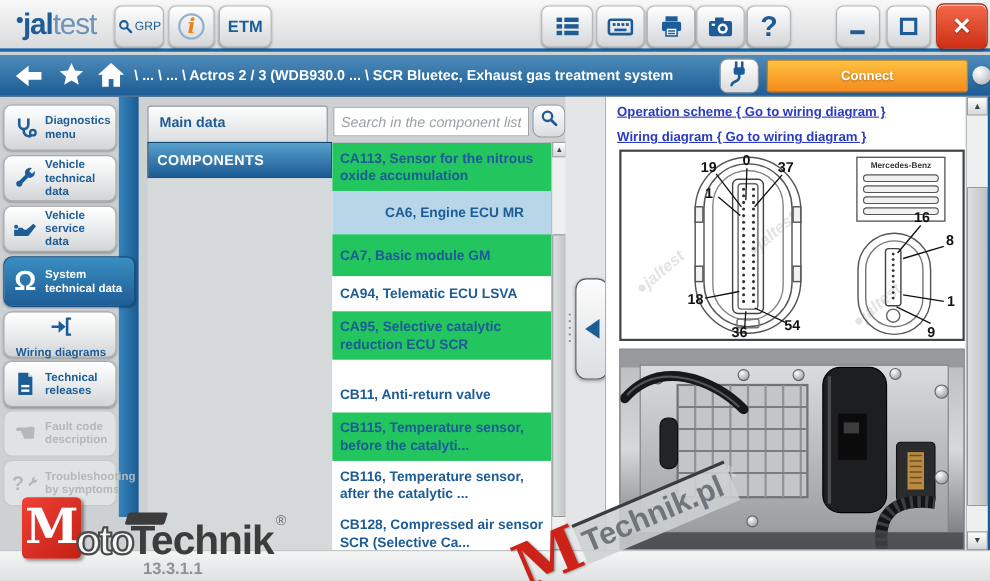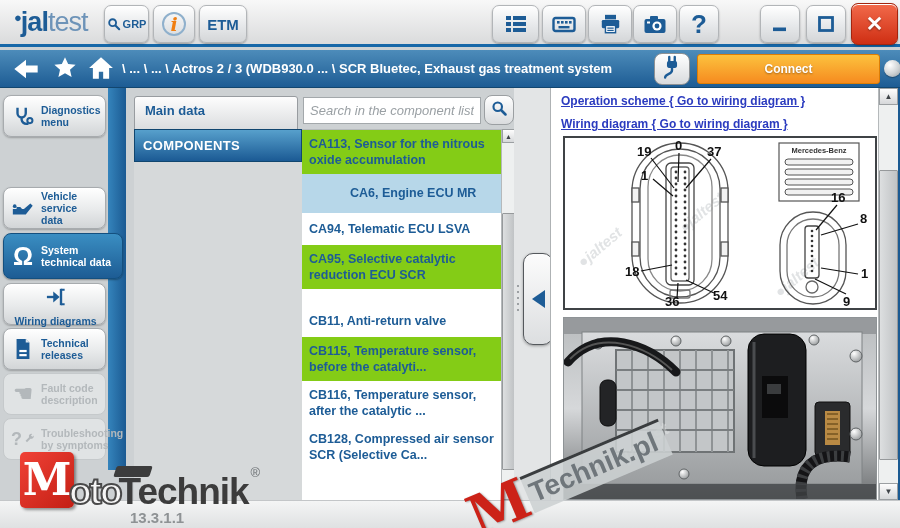--- a/index.html
+++ b/index.html
@@ -10,21 +10,21 @@
     background:linear-gradient(#f8f8f8,#dadbdc); border-bottom:3px solid #1667a8; }
   #logo { position:absolute; left:14px; top:7px; font-size:27px; letter-spacing:-1px; }
   #logo .dot { color:#1d5c96; font-size:13px; vertical-align:9px; }
   #logo .jal { color:#1d5c96; font-weight:bold; }
   #logo .test { color:#6d93b8; font-weight:normal; }
   .tbtn { position:absolute; top:5px; height:38px; border-radius:7px;
     background:linear-gradient(#ffffff,#e6e8ea 55%,#d4d6d8); border:1px solid #b2b5b8;
     box-shadow:0 1px 2px rgba(0,0,0,.3), inset 0 1px 0 #fff;
     display:flex; align-items:center; justify-content:center; cursor:pointer; }
   .tbtn svg { display:block; }
-  .grp-label { font-size:11px; font-weight:bold; color:#1d5c96; margin-left:1px; }
+  .grp-label { font-size:11px; font-weight:normal; color:#1d5c96; margin-left:1px; }
   .info-circle { width:24px; height:24px; border:2px solid #8fb0cc; border-radius:50%;
     display:flex; align-items:center; justify-content:center; }
   .info-i { font-family:"DejaVu Serif", serif; font-style:italic; font-weight:bold; font-size:19px; color:#f07f13; line-height:1; }
   .etm-label { font-size:15px; font-weight:bold; color:#1d5c96; }
   .help-label { font-size:26px; font-weight:bold; color:#1d5c96; }
   #btn-close { background:linear-gradient(#f56b4c,#d4311540); background:linear-gradient(#f26a4b,#cf2e13); border-color:#a3250e; }
   .close-x { color:#fff; font-size:21px; font-weight:bold; text-shadow:0 1px 2px rgba(0,0,0,.4); }
 
   
   #navbar { position:absolute; left:0; top:50px; width:900px; height:38px;
@@ -69,21 +69,21 @@
   #search-btn { position:absolute; left:484px; top:7px; width:30px; height:30px; border-radius:8px;
     background:linear-gradient(#ffffff,#dadcde); border:1px solid #9b9fa2;
     display:flex; align-items:center; justify-content:center; cursor:pointer; }
   #components-header { position:absolute; left:134px; top:41px; width:168px; height:33px;
     background:linear-gradient(#57a0cc,#1b5a94); border:1px solid #11466f;
     color:#fff; font-size:13px; font-weight:bold; line-height:31px; padding-left:8px; letter-spacing:.4px; cursor:pointer; }
   #left-col { position:absolute; left:134px; top:74px; width:168px; height:338px; background:#d6d9da; }
   #comp-list { position:absolute; left:302px; top:41px; width:199px; height:371px; background:#fff; overflow:hidden;
     border-top:1px solid #b7bbbd; }
   .crow { padding:6px 6px 6px 7px; font-size:12.5px; font-weight:bold; color:#1d5c96; line-height:16px; cursor:pointer; }
-  .crow.odd { background:#84cc16; }
+  .crow.odd { background:#22c55e; }
   .crow.sel { background:#b7d7e9;padding-left:48px; }
 
   
   .sb-track { position:absolute; background:#eef0f0; border-left:1px solid #b5b9bb; }
   .sb-btn { position:absolute; left:0; width:100%; background:linear-gradient(#fdfdfd,#d6d8da);
     border:1px solid #9b9fa2; display:flex; align-items:center; justify-content:center;
     font-size:7px; color:#3f4448; cursor:pointer; }
   .sb-thumb { position:absolute; left:0; width:100%; background:linear-gradient(90deg,#dddfe0,#c0c3c5);
     border:1px solid #96999b; border-radius:1px; cursor:pointer; }
   #list-scroll { left:501px; top:41px; width:14px; height:371px; }
@@ -271,20 +271,29 @@
     <span class="ic">
       <svg width="22" height="22" viewBox="0 0 24 24">
           <path d="M6 3v6a4.5 4.5 0 0 0 9 0V3" fill="none" stroke="currentColor" stroke-width="2.6"></path>
           <path d="M10.5 13.5v2.5a5 5 0 0 0 5.5 4.5h2" fill="none" stroke="currentColor" stroke-width="2.6"></path>
           <circle cx="19.5" cy="17" r="2.8" fill="none" stroke="currentColor" stroke-width="2.2"></circle>
         </svg>
     </span>
     <span>Diagnostics menu</span>
   </div>
 
+  <div class="sbtn" style="top:53px;">
+    <span class="ic">
+      <svg width="22" height="22" viewBox="0 0 24 24">
+          <path d="M21.5 6.5a5 5 0 0 1-6.6 4.9L8 18.3 5.2 15.5l6.9-6.9A5 5 0 0 1 18.6 2l-2.8 2.8 2.9 2.9 2.8-2.8z" fill="currentColor"></path>
+          <circle cx="6" cy="17.5" r="3" fill="currentColor"></circle>
+        </svg>
+    </span>
+    <span>Vehicle technical data</span>
+  </div>
 
   <div class="sbtn" style="top:99px;">
     <span class="ic">
       <svg width="24" height="20" viewBox="0 0 26 20">
           <path d="M2 11h4V9h4l2 2h2l7-6 2.5 2.5L16 17H2z" fill="currentColor"></path>
           <circle cx="4" cy="8" r="2" fill="currentColor"></circle>
         </svg>
     </span>
     <span>Vehicle service data</span>
   </div>
@@ -343,20 +352,21 @@
         </svg>
     </span>
   </div>
 
   <div id="components-header">COMPONENTS</div>
   <div id="left-col"></div>
 
   <div id="comp-list">
     <div class="crow odd">CA113, Sensor for the nitrous oxide accumulation</div>
     <div class="crow sel" style="padding-top:11px;padding-bottom:12px;">CA6, Engine ECU MR</div>
+    <div class="crow odd" style="padding-top:11px;padding-bottom:11px;">CA7, Basic module GM</div>
     <div class="crow" style="padding-top:8px;padding-bottom:8px;">CA94, Telematic ECU LSVA</div>
     <div class="crow odd">CA95, Selective catalytic reduction ECU SCR</div>
     <div class="crow" style="padding-top:24px;padding-bottom:8px;">CB11, Anti-return valve</div>
     <div class="crow odd">CB115, Temperature sensor, before the catalyti...</div>
     <div class="crow">CB116, Temperature sensor, after the catalytic ...</div>
     <div class="crow">CB128, Compressed air sensor SCR (Selective Ca...</div>
 
   </div>
 
   <div class="sb-track" id="list-scroll">

